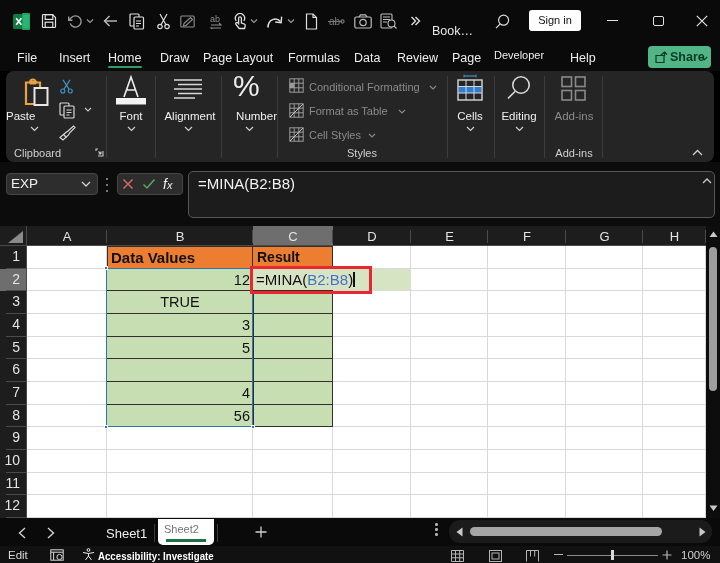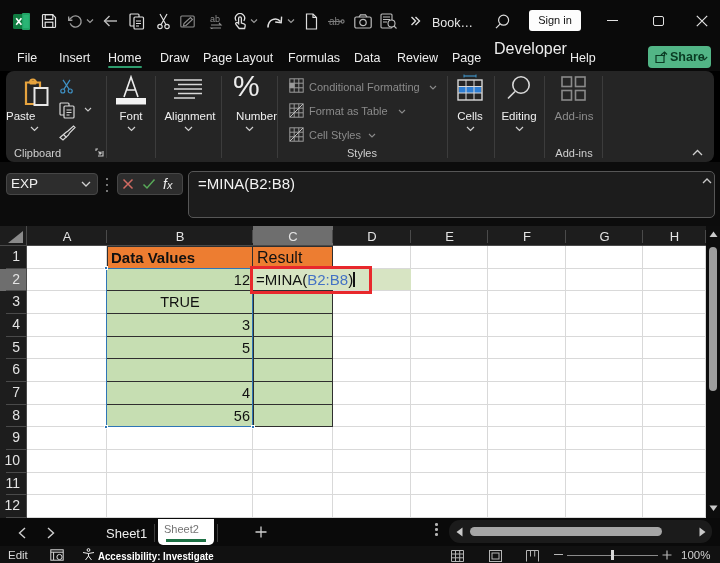--- a/index.html
+++ b/index.html
@@ -77,42 +77,42 @@
 </svg>
 <svg class="abs" style="left:380px;top:13px" width="17" height="17" viewBox="0 0 17 17" fill="none" stroke="#bdbdbd" stroke-width="1.1">
 <rect x="1" y="1" width="11" height="14" rx="1"></rect>
 <path d="M3 4 h7 M3 6.5 h7 M3 9 h4"></path>
 <circle cx="11.5" cy="10.5" r="3.5" fill="#0a0a0a"></circle>
 <path d="M14 13 l2.5 2.5"></path>
 </svg>
 <svg class="abs" style="left:410px;top:16px" width="11" height="10" viewBox="0 0 11 10" fill="none" stroke="#dedede" stroke-width="1.4">
 <path d="M1.5 1 l4 4 l-4 4 M5.5 1 l4 4 l-4 4"></path>
 </svg>
-<div class="abs" style="left:432px;top:16px;color:#e8e8e8;font-size:12.5px">Book…</div>
+<div class="abs" style="left:432px;top:24px;color:#e8e8e8;font-size:12.5px">Book…</div>
 <svg class="abs" style="left:495px;top:14px" width="15" height="15" viewBox="0 0 15 15" fill="none" stroke="#dedede" stroke-width="1.2">
 <circle cx="8.6" cy="6.2" r="5"></circle>
     <path d="M5 10.2 L1 14.2"></path>
 </svg>
 <div class="abs" style="left:529px;top:10px;width:52px;height:21px;background:#fdfdfd;border-radius:3px;color:#111;font-size:11px;text-align:center;line-height:21px">Sign in</div>
 <div class="abs" style="left:607px;top:20px;width:11px;height:1.4px;background:#e2e2e2"></div>
 <div class="abs" style="left:653px;top:15.5px;width:10.5px;height:10.5px;border:1.2px solid #e2e2e2;border-radius:2px"></div>
 <svg class="abs" style="left:696px;top:14.5px" width="12" height="12" viewBox="0 0 12 12" stroke="#e2e2e2" stroke-width="1.2">
     <path d="M0.8 0.8 L11.2 11.2 M11.2 0.8 L0.8 11.2"></path>
   </svg>
 <div class="abs" style="left:0;top:45px;width:720px;height:26px;background:#0a0a0a"></div>
 <div class="abs" style="left:17px;top:51px;color:#ededed;font-size:12.5px">File</div>
 <div class="abs" style="left:59px;top:51px;color:#ededed;font-size:12.5px">Insert</div>
 <div class="abs" style="left:108px;top:51px;color:#ededed;font-size:12.5px">Home</div>
 <div class="abs" style="left:160px;top:51px;color:#ededed;font-size:12.5px">Draw</div>
 <div class="abs" style="left:203px;top:51px;color:#ededed;font-size:12.5px">Page Layout</div>
 <div class="abs" style="left:288px;top:51px;color:#ededed;font-size:12.5px">Formulas</div>
 <div class="abs" style="left:354px;top:51px;color:#ededed;font-size:12.5px">Data</div>
 <div class="abs" style="left:397px;top:51px;color:#ededed;font-size:12.5px">Review</div>
 <div class="abs" style="left:452px;top:51px;color:#ededed;font-size:12.5px">Page</div>
-<div class="abs" style="left:494px;top:40px;color:#ededed;font-size:16px">Developer</div>
+<div class="abs" style="left:494px;top:49px;color:#ededed;font-size:11px">Developer</div>
 <div class="abs" style="left:570px;top:51px;color:#ededed;font-size:12.5px">Help</div>
 <div class="abs" style="left:108px;top:66px;width:34px;height:2.4px;background:#2e9d6e;border-radius:1px"></div>
 <div class="abs" style="left:648px;top:46px;width:63px;height:22px;background:#52b586;border-radius:4px"></div>
 <svg class="abs" style="left:655px;top:51px" width="13" height="12" viewBox="0 0 13 12" fill="none" stroke="#0b3b24" stroke-width="1.2">
 <path d="M1 4.5 h8 v7 H1 z M6 4 L9.5 1 L12 3.5"></path>
     <path d="M9.5 1.2 v4"></path>
 </svg>
 <div class="abs" style="left:670px;top:50px;color:#093b23;font-size:12.5px;font-weight:bold">Share</div>
 <svg class="abs" style="left:701px;top:56px" width="7" height="5" viewBox="0 0 7 5" fill="none" stroke="#0b3b24" stroke-width="1.1">
     <path d="M0.8 1 l2.7 2.7 L6.2 1"></path>
@@ -323,21 +323,21 @@
 <div class="abs" style="left:6px;top:472px;width:21px;height:1px;background:#4a4a4a"></div>
 <div class="abs" style="left:0;top:475px;width:20px;text-align:right;color:#e3e3e3;font-size:14px">11</div>
 <div class="abs" style="left:6px;top:494px;width:21px;height:1px;background:#4a4a4a"></div>
 <div class="abs" style="left:0;top:497px;width:20px;text-align:right;color:#e3e3e3;font-size:14px">12</div>
 <div class="abs" style="left:6px;top:517px;width:21px;height:1px;background:#4a4a4a"></div>
 <div class="abs" style="left:26px;top:226px;width:1px;height:292px;background:#4a4a4a"></div>
 <div class="abs" style="left:0;top:245px;width:706px;height:1px;background:#4a4a4a"></div>
 <div class="abs" style="left:107px;top:246px;width:226px;height:23px;background:#ed7d31;border:1px solid #2f2f2f"></div>
 <div class="abs" style="left:252px;top:246px;width:1px;height:23px;background:#2f2f2f"></div>
 <div class="abs" style="left:111px;top:249px;color:#111;font-size:15px;font-weight:bold">Data Values</div>
-<div class="abs" style="left:257px;top:249px;color:#111;font-size:16px;font-weight:normal">Result</div>
+<div class="abs" style="left:257px;top:249px;color:#111;font-size:14px;font-weight:bold">Result</div>
 <div class="abs" style="left:107px;top:269px;width:146px;height:22px;background:#c6deb2;border-bottom:1px solid #2f2f2f"></div>
 <div class="abs" style="left:253px;top:269px;width:80px;height:22px;background:#c6deb2;border:1px solid #2f2f2f;border-top:none"></div>
 <div class="abs" style="left:107px;top:272px;width:143px;text-align:right;color:#111;font-size:14.5px">12</div>
 <div class="abs" style="left:107px;top:291px;width:146px;height:23px;background:#c6deb2;border-bottom:1px solid #2f2f2f"></div>
 <div class="abs" style="left:253px;top:291px;width:80px;height:23px;background:#c6deb2;border:1px solid #2f2f2f;border-top:none"></div>
 <div class="abs" style="left:107px;top:294px;width:146px;text-align:center;color:#111;font-size:14.5px">TRUE</div>
 <div class="abs" style="left:107px;top:314px;width:146px;height:23px;background:#c6deb2;border-bottom:1px solid #2f2f2f"></div>
 <div class="abs" style="left:253px;top:314px;width:80px;height:23px;background:#c6deb2;border:1px solid #2f2f2f;border-top:none"></div>
 <div class="abs" style="left:107px;top:317px;width:143px;text-align:right;color:#111;font-size:14.5px">3</div>
 <div class="abs" style="left:107px;top:337px;width:146px;height:22px;background:#c6deb2;border-bottom:1px solid #2f2f2f"></div>

